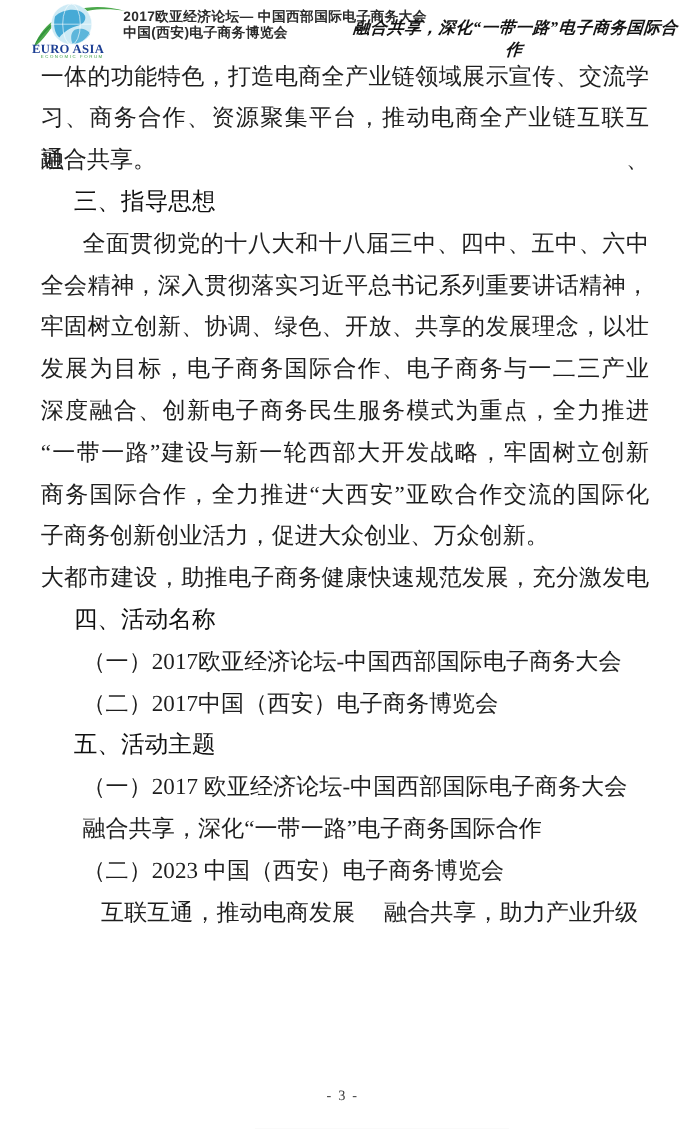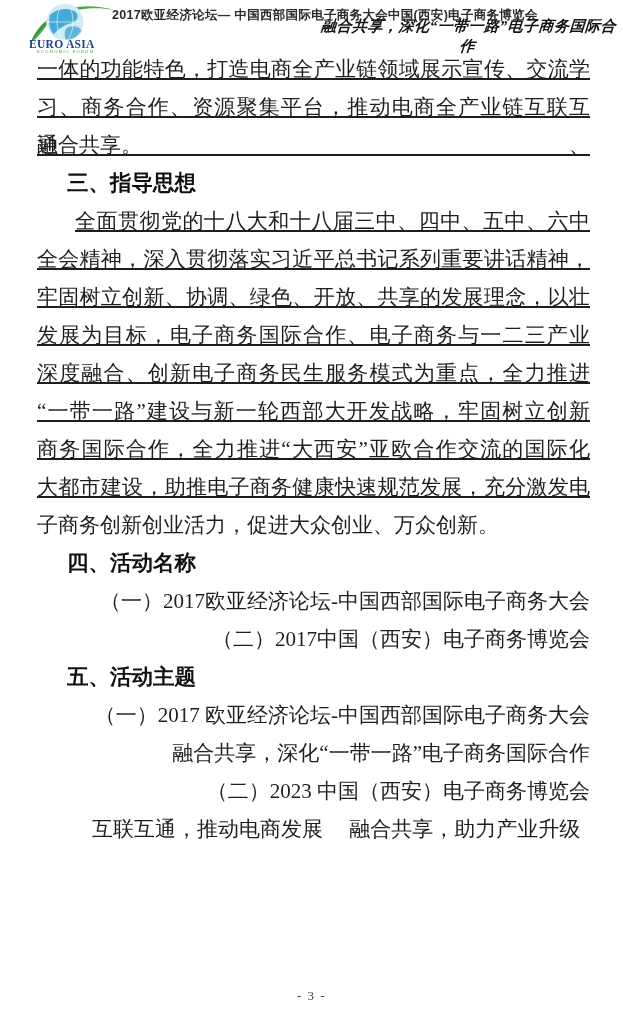--- a/index.html
+++ b/index.html
@@ -11,21 +11,21 @@
     background:#ffffff;
     overflow:hidden;
     font-family:"Liberation Serif","DejaVu Serif",serif;
   }
 
   
   .header{position:absolute;left:0;top:0;width:623px;height:56px;}
   .logo{position:absolute;left:28px;top:1px;width:90px;height:53px;}
   .titles{
     position:absolute;left:112px;top:8px;
-    display:flex;flex-direction:row;align-items:center;
+    display:flex;flex-direction:column;align-items:flex-start;
     font-family:"Liberation Sans","DejaVu Sans",sans-serif;
     font-weight:bold;font-size:12.5px;line-height:15px;
     color:#2b2b2b;letter-spacing:0.3px;
   }
   .slogan{
     position:absolute;left:318px;top:16px;width:300px;
     font-family:"Liberation Serif","DejaVu Serif",serif;
     font-weight:bold;font-style:italic;
     font-size:15px;line-height:20px;color:#141414;
     letter-spacing:0.5px;text-align:center;
@@ -38,29 +38,28 @@
     color:#1e1e1e;
   }
   .row{
     height:38px;line-height:38px;font-size:21px;
     white-space:nowrap;
   }
   .row.j{
     white-space:normal;
     text-align:justify;
     text-align-last:justify;
-    text-decoration:underline;
   }
   .row.ind{text-indent:38px;}
   .row.heading{
     font-family:"Liberation Sans","DejaVu Sans",sans-serif;
-    font-weight:bold;color:#101010;
+    font-weight:normal;color:#101010;
     padding-left:30px;font-size:21.5px;
   }
-  .row.list{padding-left:38px;text-align:right;}
+  .row.list{padding-left:38px;}
   .row.sublist{padding-left:100px;}
   .row.loose{padding-left:45px;text-align:center;}
 
   
   .page-num{
     position:absolute;left:0;bottom:22px;width:100%;
     text-align:center;font-size:13px;letter-spacing:1.5px;
     color:#3c3c3c;
   }
 </style>
@@ -97,22 +96,22 @@
       <div class="row j">习、商务合作、资源聚集平台，推动电商全产业链互联互通、</div>
       <div class="row">融合共享。</div>
       <div class="row heading">三、指导思想</div>
       <div class="row j ind">全面贯彻党的十八大和十八届三中、四中、五中、六中</div>
       <div class="row j">全会精神，深入贯彻落实习近平总书记系列重要讲话精神，</div>
       <div class="row j">牢固树立创新、协调、绿色、开放、共享的发展理念，以壮</div>
       <div class="row j">发展为目标，电子商务国际合作、电子商务与一二三产业</div>
       <div class="row j">深度融合、创新电子商务民生服务模式为重点，全力推进</div>
       <div class="row j">“一带一路”建设与新一轮西部大开发战略，牢固树立创新</div>
       <div class="row j">商务国际合作，全力推进“大西安”亚欧合作交流的国际化</div>
+      <div class="row">子商务创新创业活力，促进大众创业、万众创新。</div>
       <div class="row j">大都市建设，助推电子商务健康快速规范发展，充分激发电</div>
-      <div class="row">子商务创新创业活力，促进大众创业、万众创新。</div>
       <div class="row heading">四、活动名称</div>
       <div class="row list">（一）2017欧亚经济论坛-中国西部国际电子商务大会</div>
       <div class="row list">（二）2017中国（西安）电子商务博览会</div>
       <div class="row heading">五、活动主题</div>
       <div class="row list">（一）2017 欧亚经济论坛-中国西部国际电子商务大会</div>
       <div class="row list">融合共享，深化“一带一路”电子商务国际合作</div>
       <div class="row list">（二）2023 中国（西安）电子商务博览会</div>
       <div class="row loose">互联互通，推动电商发展　 融合共享，助力产业升级</div>
     </div>
 

